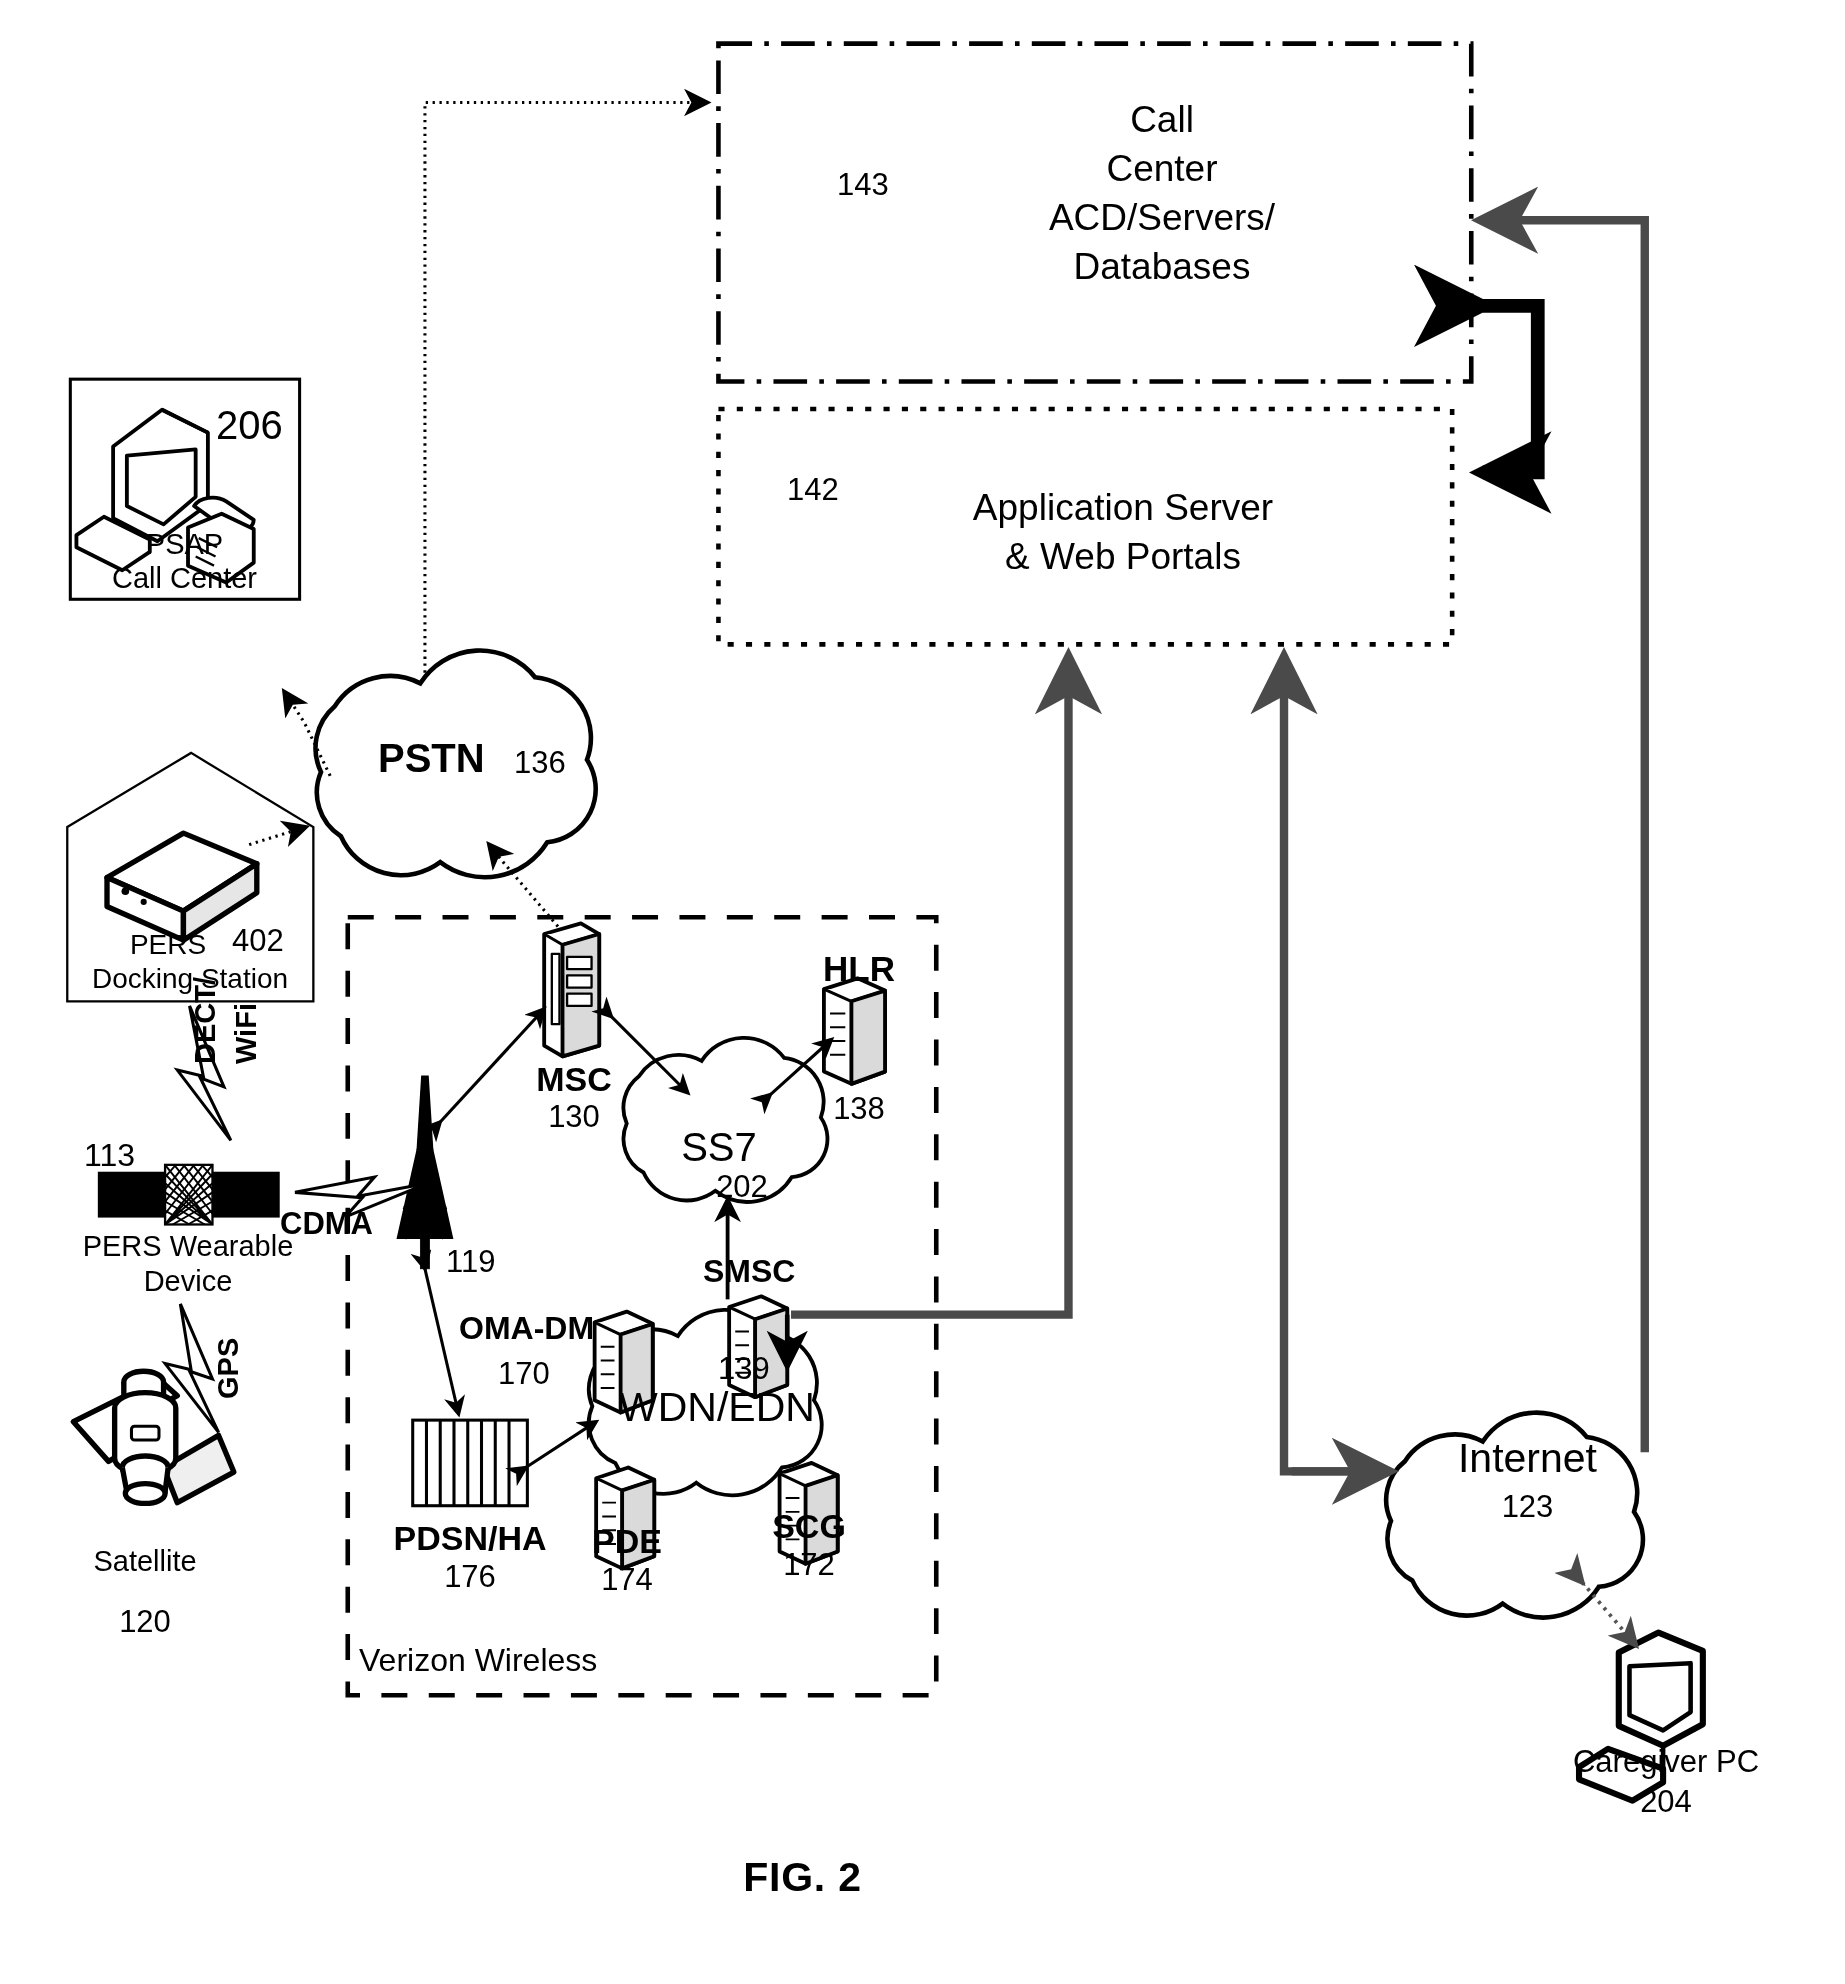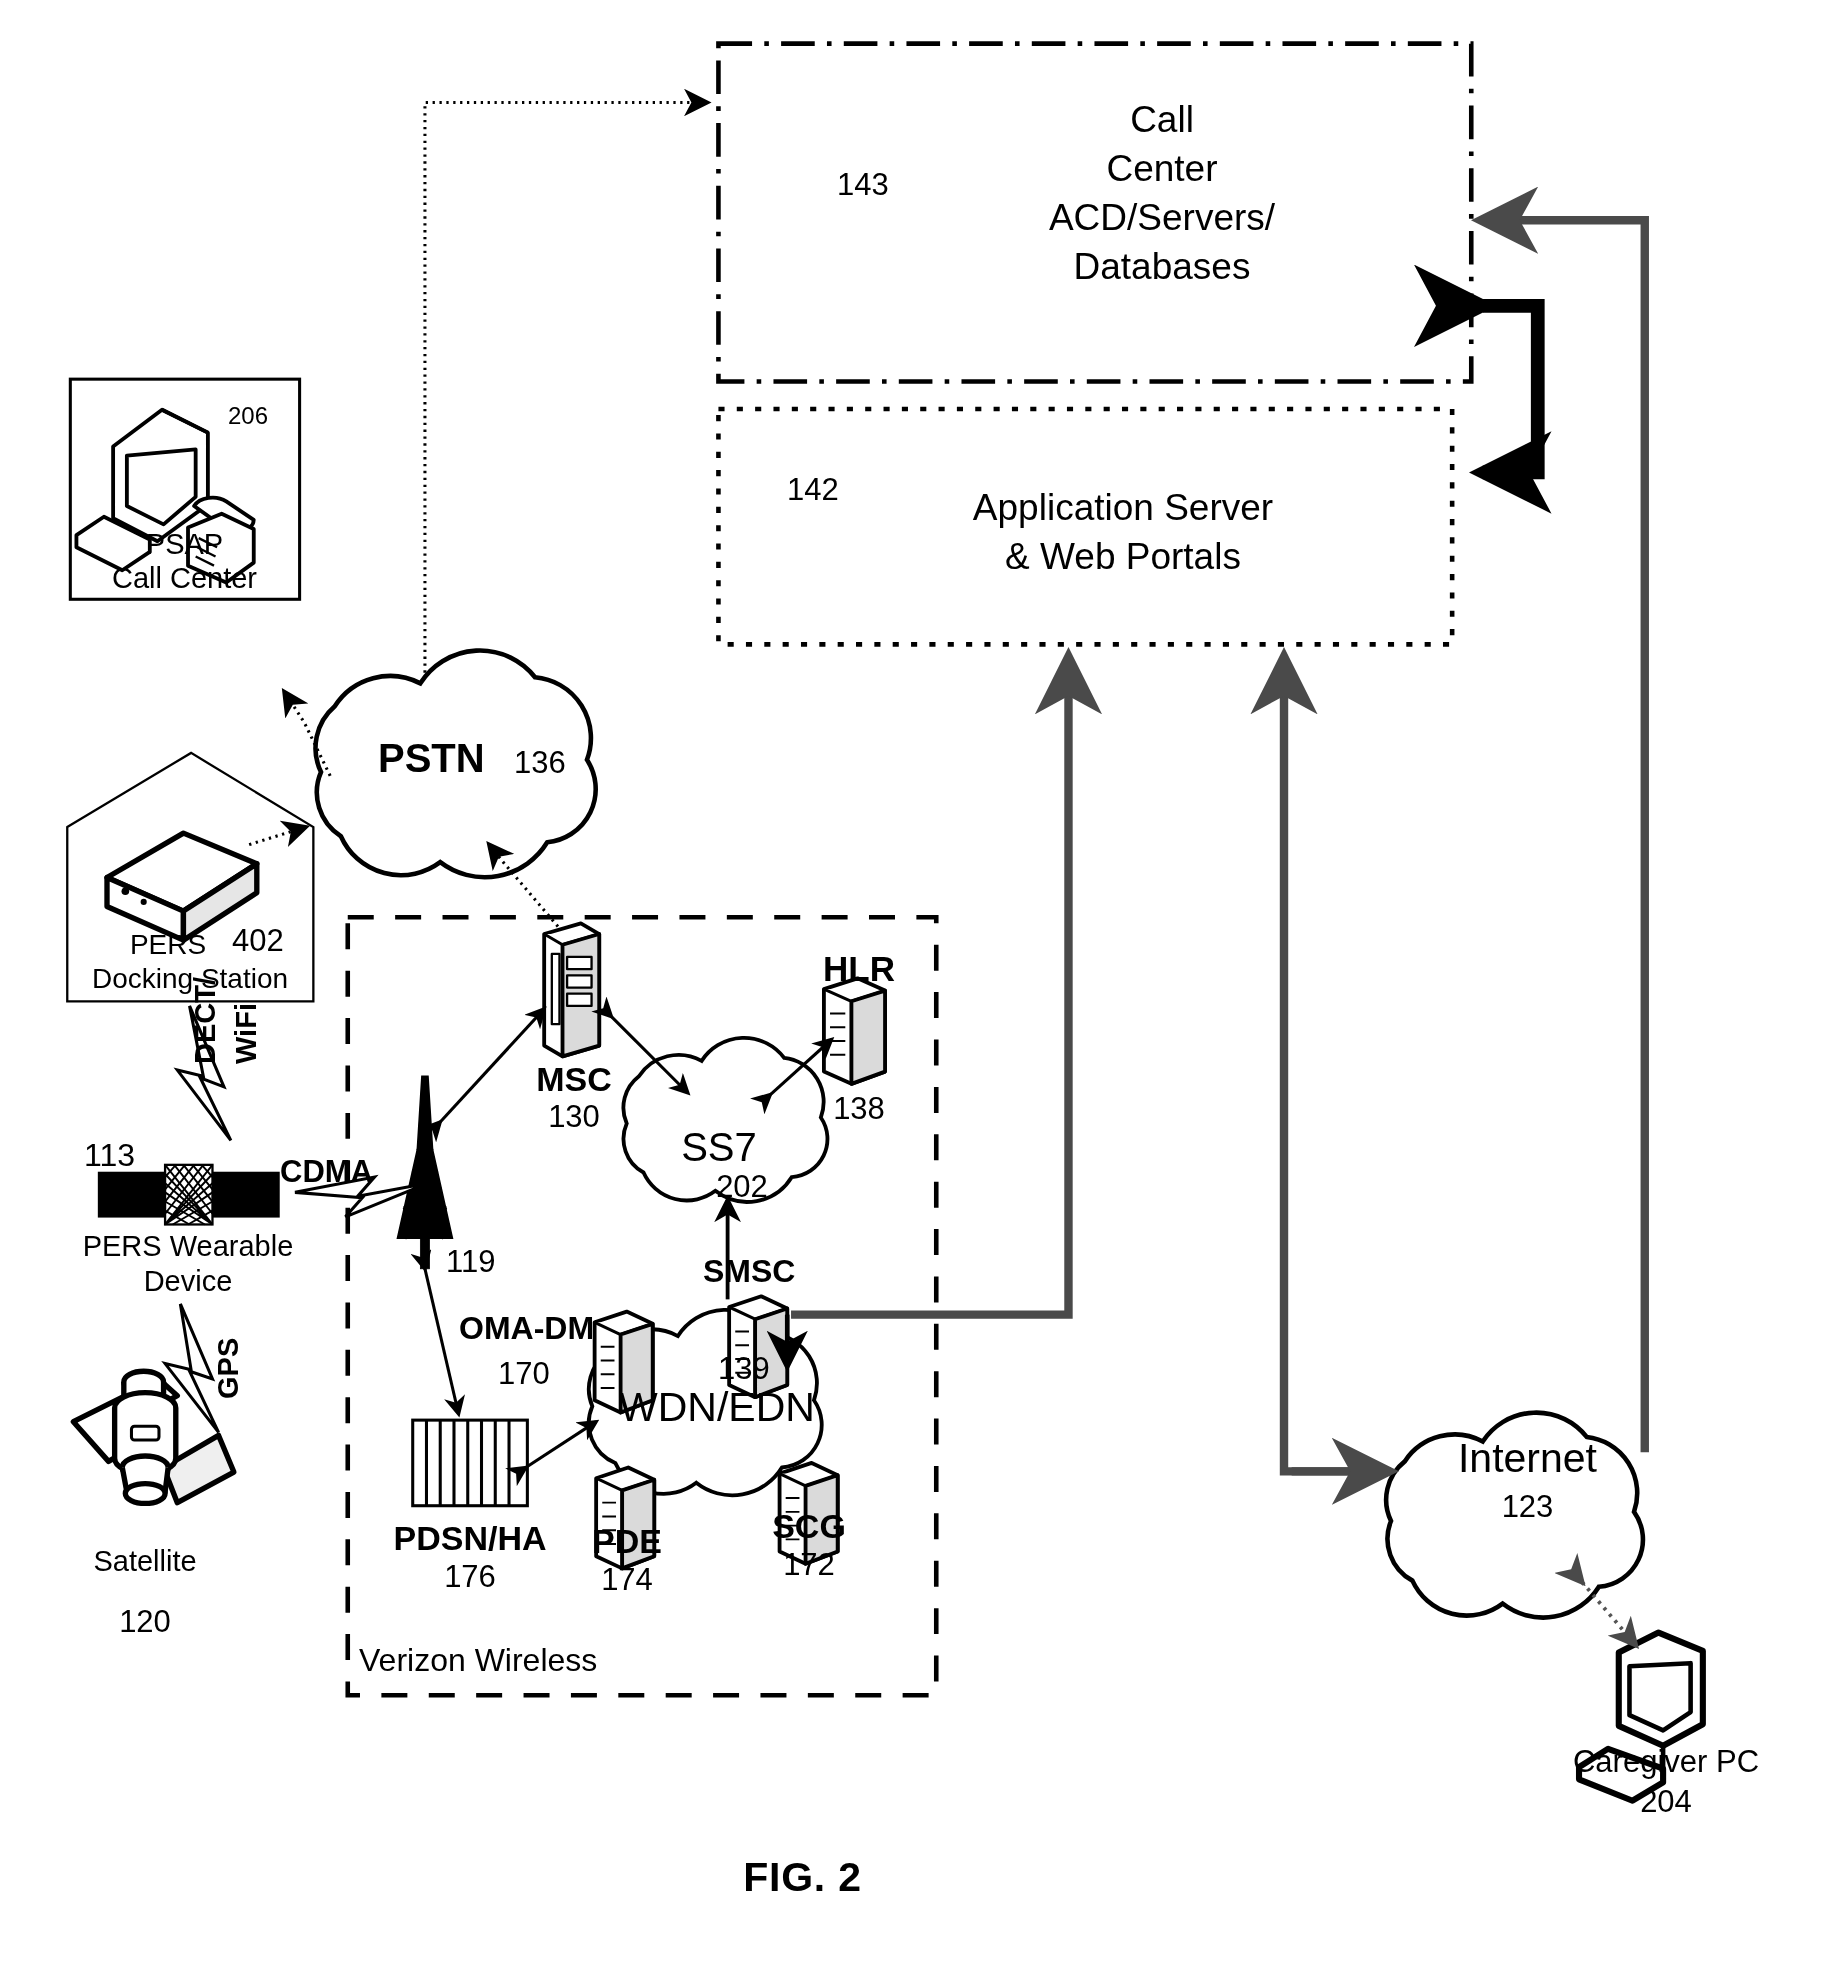--- a/index.html
+++ b/index.html
@@ -292,39 +292,39 @@
   <div class="lbl num" style="left:837px; top:167px; font-size:31px;">143</div>
   <div class="lbl t-center" style="left:948px; top:147px; width:428px; font-size:37px;">Center</div>
   <div class="lbl t-center" style="left:948px; top:98px; width:428px; font-size:37px;">Call</div>
   <div class="lbl t-center" style="left:948px; top:245px; width:428px; font-size:37px;">Databases</div>
   <div class="lbl t-center" style="left:948px; top:196px; width:428px; font-size:37px;">ACD/Servers/</div>
 
   <div class="lbl num" style="left:787px; top:472px; font-size:31px;">142</div>
   <div class="lbl t-center" style="left:871px; top:486px; width:504px; font-size:37px;">Application Server</div>
   <div class="lbl t-center" style="left:871px; top:535px; width:504px; font-size:37px;">&amp; Web Portals</div>
 
-  <div class="lbl num" style="left:228px; top:402px; font-size:24px;">206</div>
+  <div class="lbl num" style="left:216px; top:402px; font-size:40px;">206</div>
   <div class="lbl t-center" style="left:70px; top:527px; width:229px; font-size:29px;">PSAP</div>
   <div class="lbl t-center" style="left:70px; top:561px; width:229px; font-size:29px;">Call Center</div>
 
   <div class="lbl" style="left:378px; top:735px; font-size:40px;font-weight:bold;">PSTN</div>
   <div class="lbl num" style="left:514px; top:745px; font-size:31px;">136</div>
 
   <div class="lbl t-center" style="left:84px; top:928px; width:168px; font-size:28px;">PERS</div>
   <div class="lbl num" style="left:232px; top:923px; font-size:31px;">402</div>
   <div class="lbl t-center" style="left:67px; top:962px; width:246px; font-size:28px;">Docking Station</div>
 
   <div class="lbl vert" style="left:188px; top:1064px; font-size:29px; font-weight:bold;
        transform:rotate(-90deg); transform-origin:left top;">DECT/</div>
   <div class="lbl vert" style="left:229px; top:1064px; font-size:29px; font-weight:bold;
        transform:rotate(-90deg); transform-origin:left top;">WiFi</div>
 
   <div class="lbl num" style="left:84px; top:1137px; font-size:32px;">113</div>
 
-  <div class="lbl bold" style="left:280px; top:1154px; font-size:31px;">CDMA</div>
+  <div class="lbl bold" style="left:280px; top:1206px; font-size:31px;">CDMA</div>
 
   <div class="lbl t-center" style="left:43px; top:1229px; width:290px; font-size:29px;">PERS Wearable</div>
   <div class="lbl t-center" style="left:43px; top:1264px; width:290px; font-size:29px;">Device</div>
 
   <div class="lbl vert" style="left:211px; top:1399px; font-size:29px; font-weight:bold;
        transform:rotate(-90deg); transform-origin:left top;">GPS</div>
 
   <div class="lbl t-center" style="left:50px; top:1544px; width:190px; font-size:29px;">Satellite</div>
   <div class="lbl t-center num" style="left:50px; top:1604px; width:190px; font-size:31px;">120</div>
 

